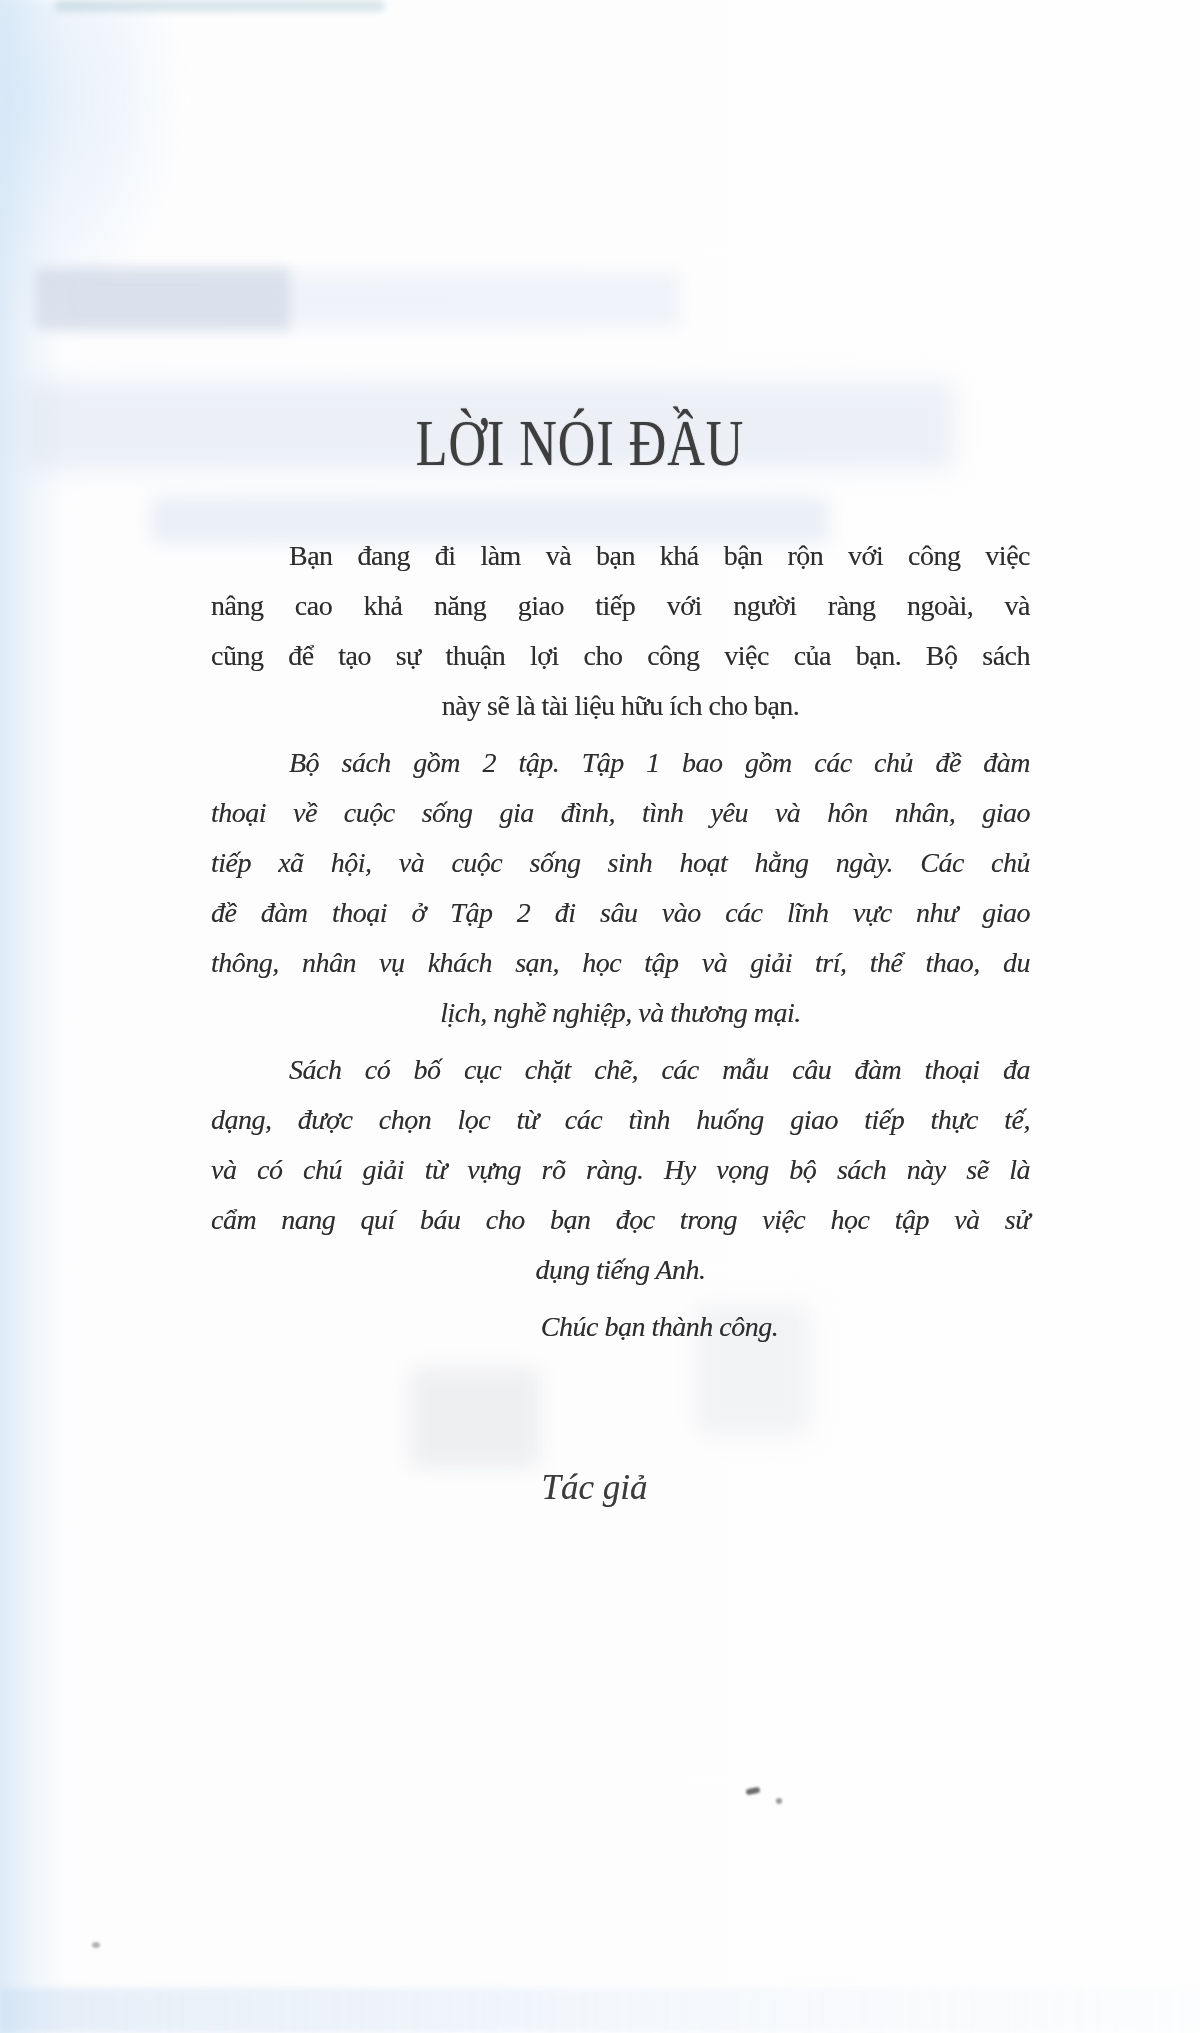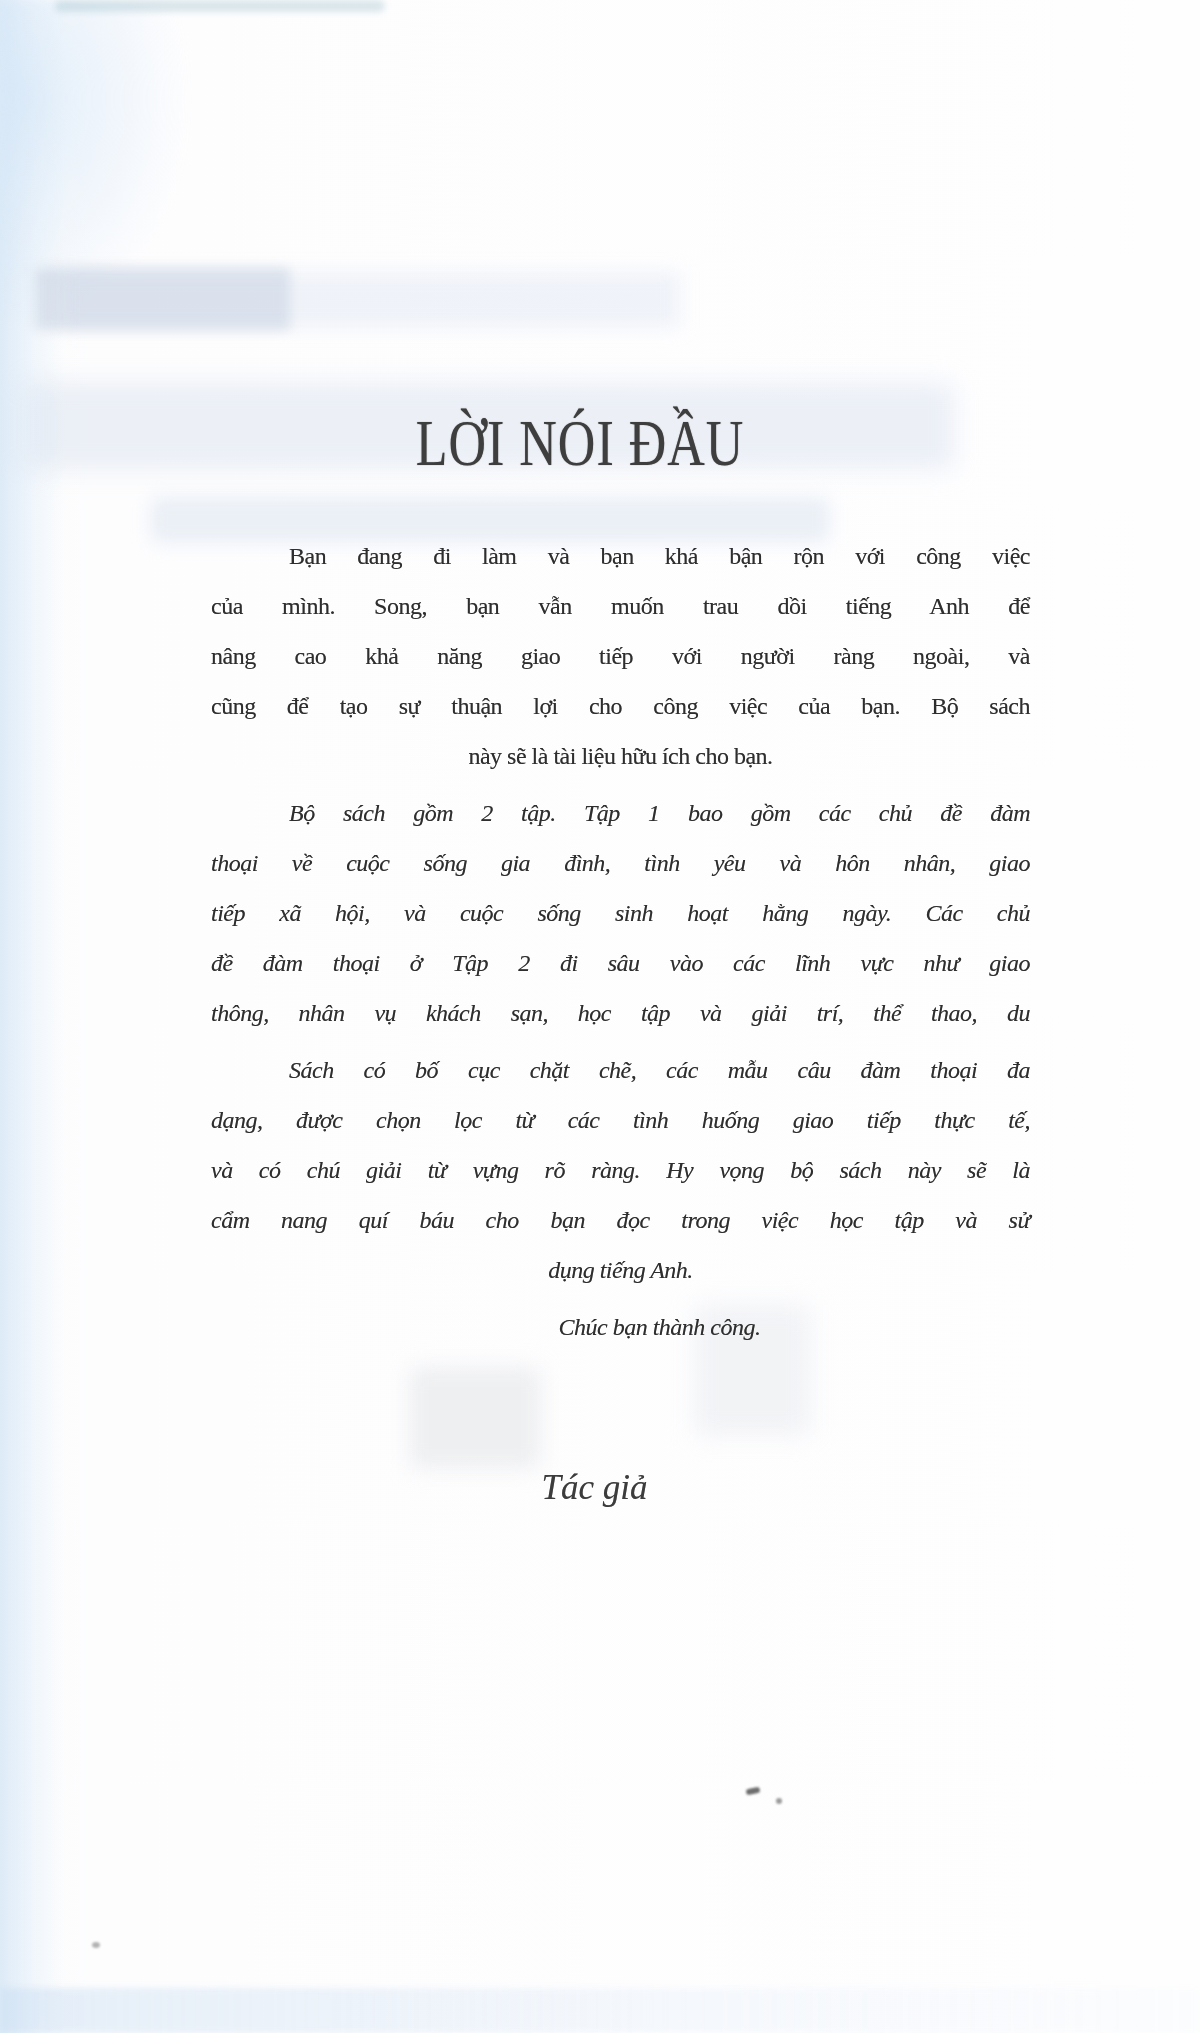--- a/index.html
+++ b/index.html
@@ -79,21 +79,21 @@
   
   .title {
     position: absolute; top: 405px; left: -20px; width: 1200px;
     text-align: center;
     font-size: 52px; letter-spacing: 1px; color: #3e3e3e;
     transform: scaleY(1.28); transform-origin: 50% 0;
     text-shadow: 0 0 1px rgba(60,60,60,0.55);
   }
   .textcol {
     position: absolute; left: 211px; top: 531px; width: 819px;
-    font-size: 24px; line-height: 50px; letter-spacing: -0.5px;
+    font-size: 28px; line-height: 50px; letter-spacing: -0.5px;
     color: #2e2e2e;
     text-shadow: 0 0 0.6px rgba(46,46,46,0.5);
   }
   .para { margin: 0; }
   .para + .para { margin-top: 7px; font-style: italic; }
   .ln { height: 50px; text-align: center; }
   .just { text-align: justify; text-align-last: justify; }
   .first { padding-left: 78px; }
   .signature {
     position: absolute; left: 211px; top: 1468px; width: 819px;
@@ -120,31 +120,31 @@
   <div class="artifact speck-a"></div>
   <div class="artifact speck-b"></div>
   <div class="artifact speck-c"></div>
   <div class="artifact edge-bottom"></div>
 
   <div class="title">LỜI NÓI ĐẦU</div>
 
   <div class="textcol">
     <div class="para">
       <div class="ln first just">Bạn đang đi làm và bạn khá bận rộn với công việc</div>
-      <div class="ln just">của mình. Song, bạn vẫn muốn trau dồi tiếng Anh để</div>
       <div class="ln just">nâng cao khả năng giao tiếp với người ràng ngoài, và</div>
       <div class="ln just">cũng để tạo sự thuận lợi cho công việc của bạn. Bộ sách</div>
       <div class="ln">này sẽ là tài liệu hữu ích cho bạn.</div>
     </div>
     <div class="para">
       <div class="ln first just">Bộ sách gồm 2 tập. Tập 1 bao gồm các chủ đề đàm</div>
       <div class="ln just">thoại về cuộc sống gia đình, tình yêu và hôn nhân, giao</div>
       <div class="ln just">tiếp xã hội, và cuộc sống sinh hoạt hằng ngày. Các chủ</div>
       <div class="ln just">đề đàm thoại ở Tập 2 đi sâu vào các lĩnh vực như giao</div>
       <div class="ln just">thông, nhân vụ khách sạn, học tập và giải trí, thể thao, du</div>
+      <div class="ln">lịch, nghề nghiệp, và thương mại.</div>
     </div>
     <div class="para">
       <div class="ln first just">Sách có bố cục chặt chẽ, các mẫu câu đàm thoại đa</div>
       <div class="ln just">dạng, được chọn lọc từ các tình huống giao tiếp thực tế,</div>
       <div class="ln just">và có chú giải từ vựng rõ ràng. Hy vọng bộ sách này sẽ là</div>
       <div class="ln just">cẩm nang quí báu cho bạn đọc trong việc học tập và sử</div>
       <div class="ln">dụng tiếng Anh.</div>
     </div>
     <div class="para">
       <div class="ln first">Chúc bạn thành công.</div>

